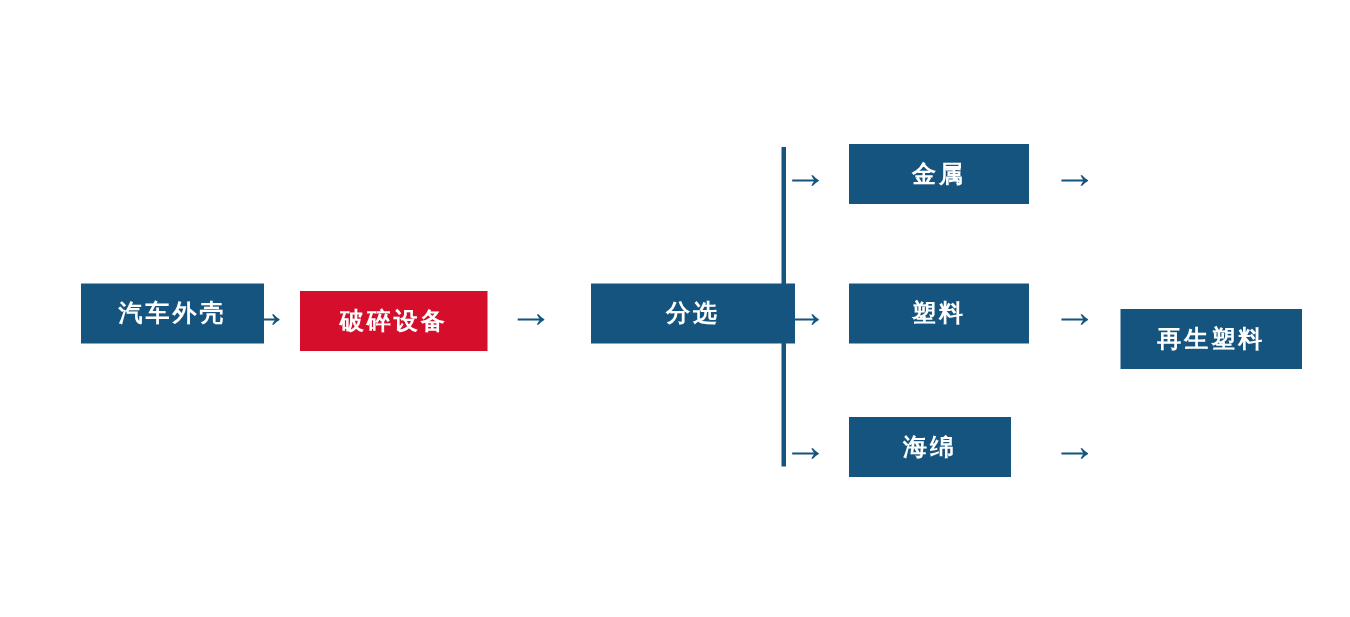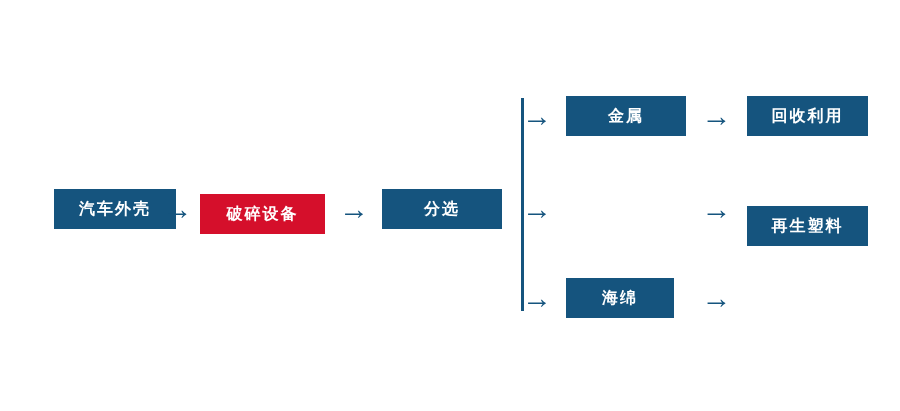--- a/index.html
+++ b/index.html
@@ -55,30 +55,30 @@
 <div class="canvas">
 
   <div class="node blue" style="left:33px; top:189px; width:122px;margin-left:21px;">汽车外壳</div>
 
   <span class="arrow" style="left:155px; top:189px; width:45px;">→</span>
 
   <div class="node red" style="left:200px; top:194px; width:125px;">破碎设备</div>
 
   <span class="arrow" style="left:325px; top:189px; width:58px;">→</span>
 
-  <div class="node blue" style="left:382px; top:189px; width:120px;">分选</div>
+  <div class="node blue" style="left:394px; top:189px; width:136px;">分选</div>
 
   <div class="vline" style="left:521px; top:98px; height:213px;"></div>
 
   <span class="arrow branch-arrow" style="left:522px; top:96px; width:34px;">→</span>
   <div class="node blue" style="left:566px; top:96px; width:120px;">金属</div>
   <span class="arrow" style="left:686px; top:96px; width:61px;">→</span>
-  <div class="node blue" style="left:747px; top:96px; width:121px;">回收利用</div>
 
   <span class="arrow branch-arrow" style="left:522px; top:189px; width:34px;">→</span>
+  <div class="node blue" style="left:566px; top:189px; width:120px;">塑料</div>
   <span class="arrow" style="left:686px; top:189px; width:61px;">→</span>
   <div class="node blue" style="left:747px; top:206px; width:121px;">再生塑料</div>
 
   <span class="arrow branch-arrow" style="left:522px; top:278px; width:34px;">→</span>
   <div class="node blue" style="left:566px; top:278px; width:108px;">海绵</div>
   <span class="arrow" style="left:686px; top:278px; width:61px;">→</span>
 
 </div>
 
 </body></html>

